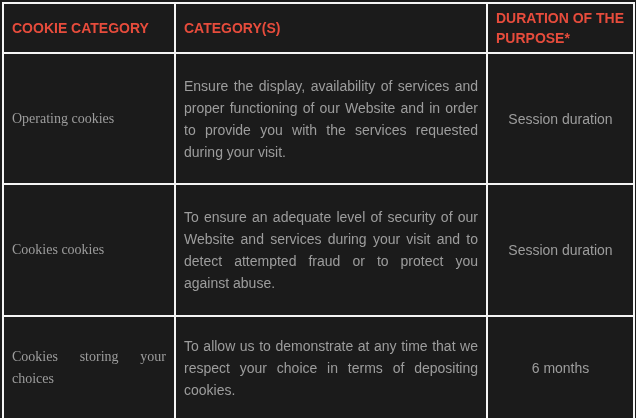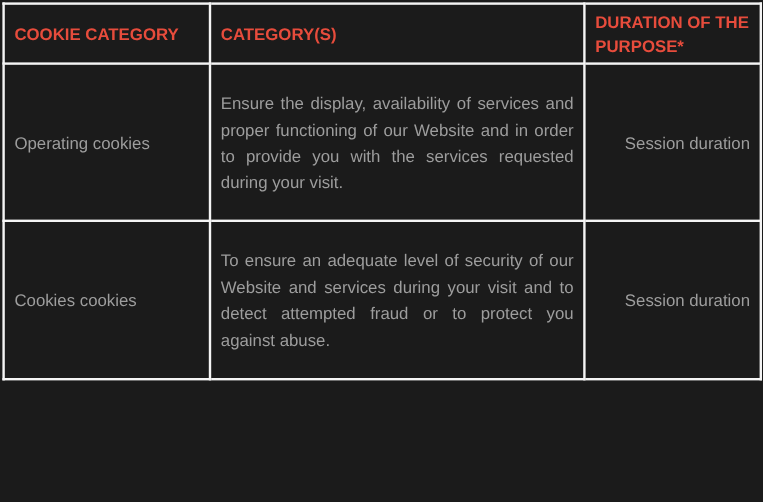--- a/index.html
+++ b/index.html
@@ -45,23 +45,23 @@
     text-align: left;
     line-height: 20px;
     letter-spacing: 0px;
   }
   td {
     color: var(--body-text);
     font-size: 14px;
     font-weight: normal;
     line-height: 22px;
   }
-  td.category-cell { text-align: justify; }
+  td.category-cell { text-align: justify; font-family: Liberation Serif, serif; }
   td.purpose-cell  { text-align: justify; }
-  td.duration-cell { text-align: right; }
+  td.duration-cell { text-align: center; }
 </style>
 </head>
 <body>
 
 <table class="cookie-table">
   <colgroup>
     <col class="c1">
     <col class="c2">
     <col class="c3">
   </colgroup>
@@ -76,14 +76,19 @@
     <tr class="row-1">
       <td class="category-cell">Operating cookies</td>
       <td class="purpose-cell">Ensure the display, availability of services and proper functioning of our Website and in order to provide you with the services requested during your visit.</td>
       <td class="duration-cell">Session duration</td>
     </tr>
     <tr class="row-2">
       <td class="category-cell">Cookies cookies</td>
       <td class="purpose-cell">To ensure an adequate level of security of our Website and services during your visit and to detect attempted fraud or to protect you against abuse.</td>
       <td class="duration-cell">Session duration</td>
     </tr>
+    <tr class="row-3">
+      <td class="category-cell">Cookies storing your choices</td>
+      <td class="purpose-cell">To allow us to demonstrate at any time that we respect your choice in terms of depositing cookies.</td>
+      <td class="duration-cell">6 months</td>
+    </tr>
   </tbody>
 </table>
 
 </body></html>

